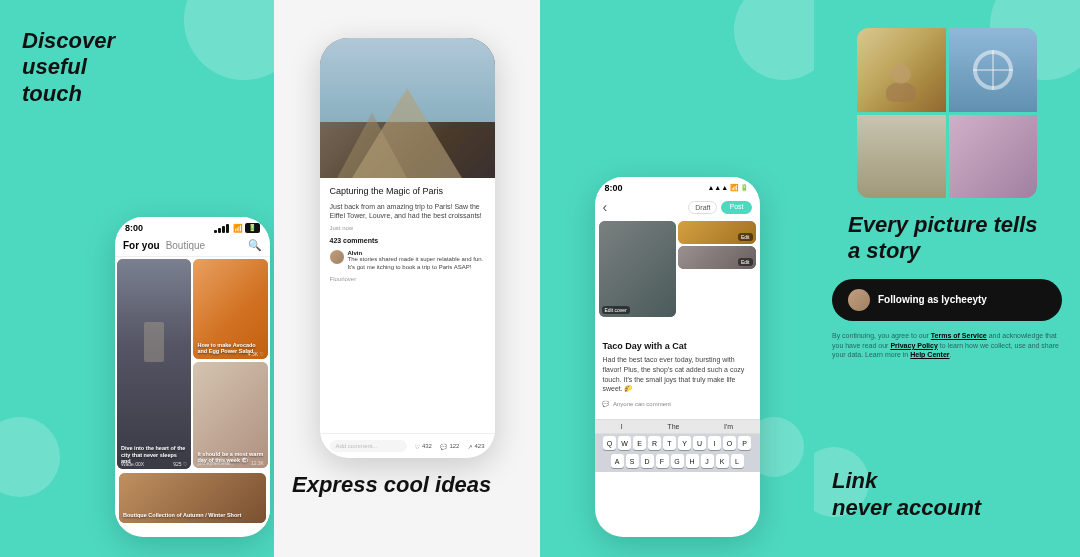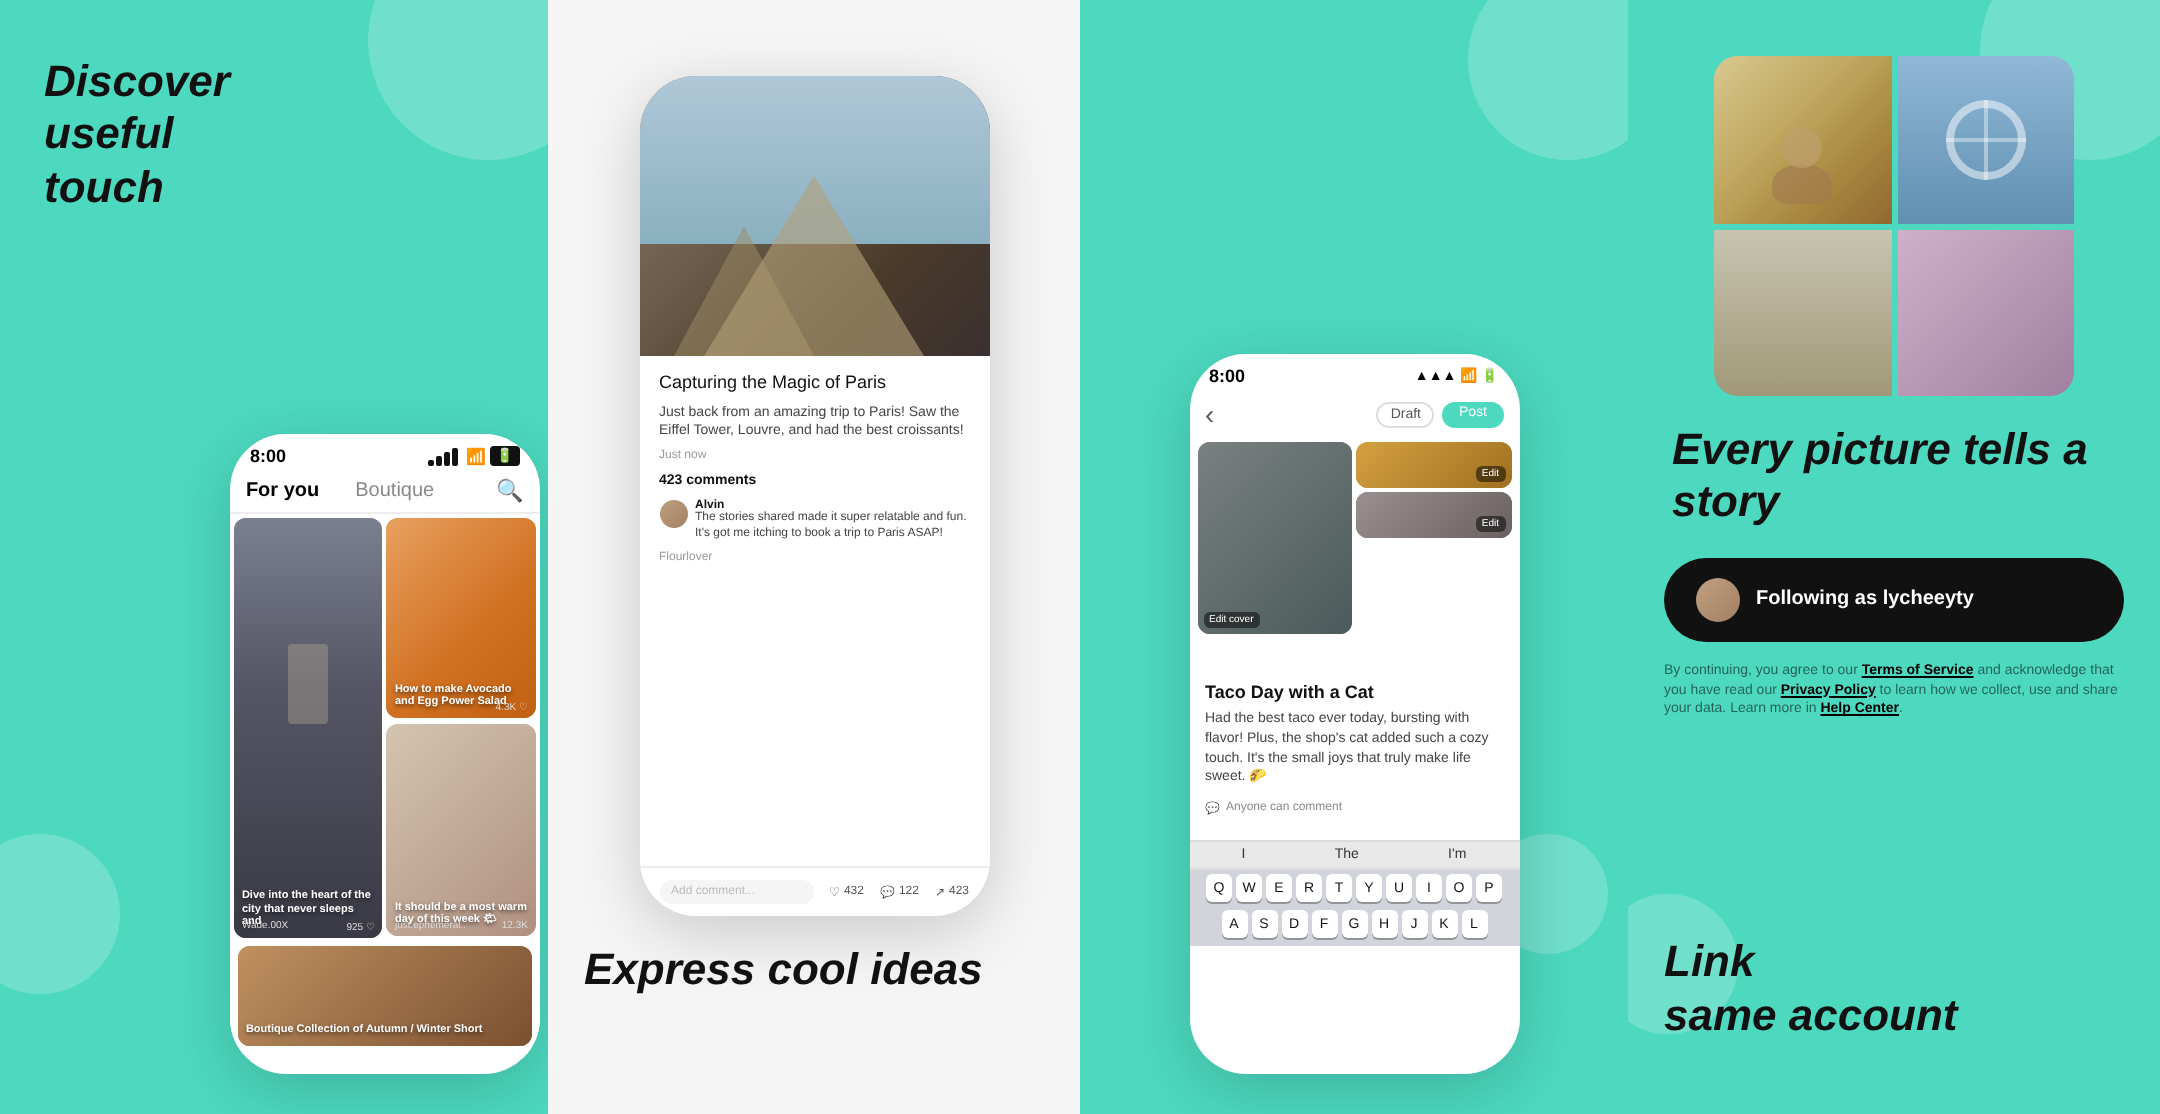--- a/index.html
+++ b/index.html
@@ -97,21 +97,21 @@
       align-items: center;
     }
 
     .signal-bar { width: 3px; background: #111; border-radius: 1px; display: inline-block; }
 
     .nav-tabs {
       display: flex;
       align-items: center;
       padding: 4px 8px 4px;
       border-bottom: 1px solid #eee;
-      gap: 18px;
+      gap: 6px;
     }
 
     .tab-for-you {
       font-size: 10px;
       font-weight: 800;
       color: #000;
       background: transparent;
     }
 
     .tab-following {
@@ -513,21 +513,21 @@
       z-index: 2;
       width: 100%;
     }
 
     .panel-4-headline {
       font-size: 22px;
       font-weight: 800;
       font-style: italic;
       color: #111;
       line-height: 1.2;
-      margin: 14px 4px 14px;
+      margin: 14px 16px 14px;
     }
 
     .continue-btn {
       background: #111;
       color: #fff;
       border-radius: 24px;
       padding: 10px 16px;
       display: flex;
       align-items: center;
       gap: 8px;
@@ -840,16 +840,16 @@
 
       <div class="terms-text">
         By continuing, you agree to our <span class="terms-link">Terms of Service</span> and acknowledge that you have read our <span class="terms-link">Privacy Policy</span> to learn how we collect, use and share your data. Learn more in <span class="terms-link">Help Center</span>.
       </div>
     </div>
   </div>
 
   <div style="margin-top:auto;z-index:2;">
     <div class="panel-headline">
       <span>Link</span><br>
-      <span>same account</span>
+      <span>never account</span>
     </div>
   </div>
 </div>
 
 </body></html>

